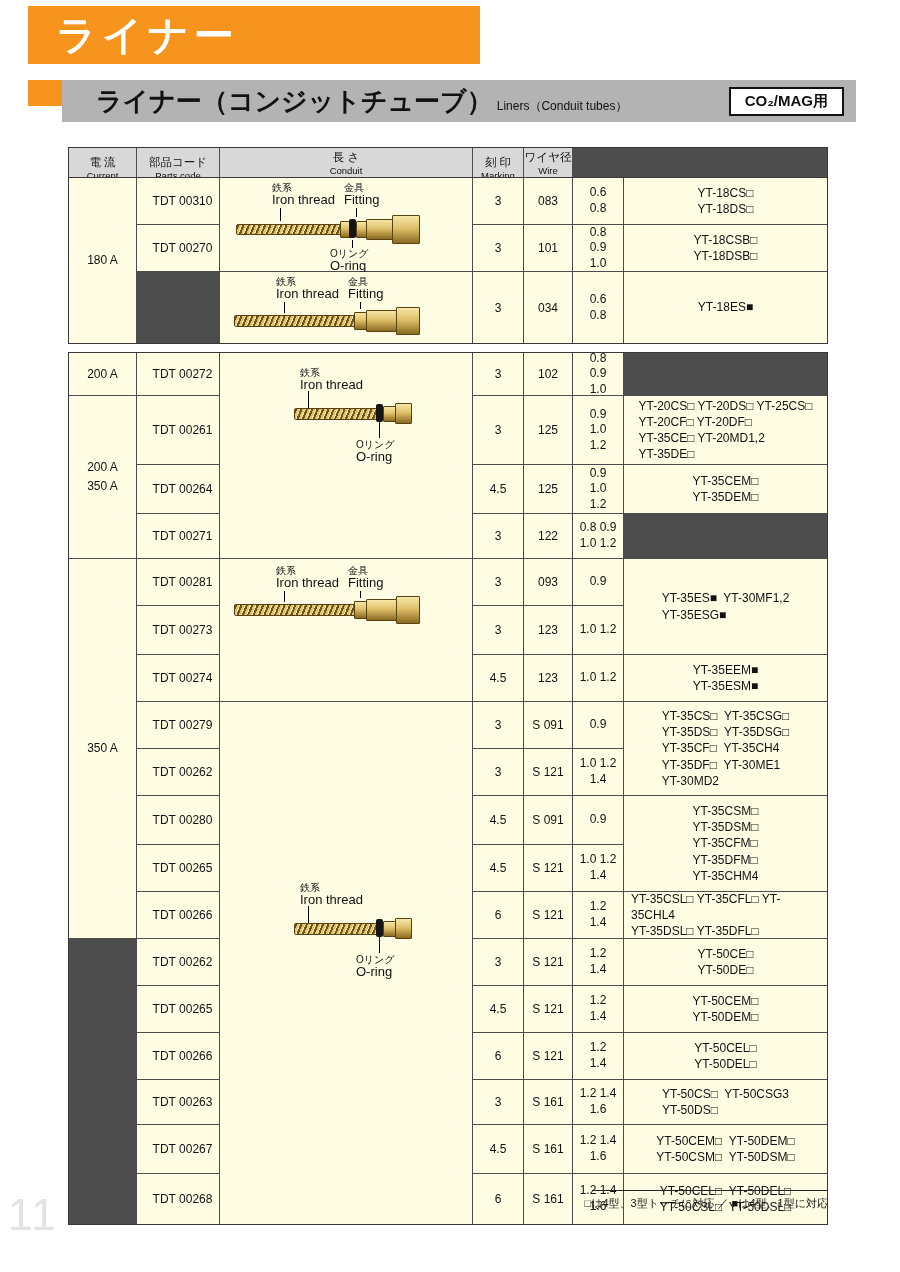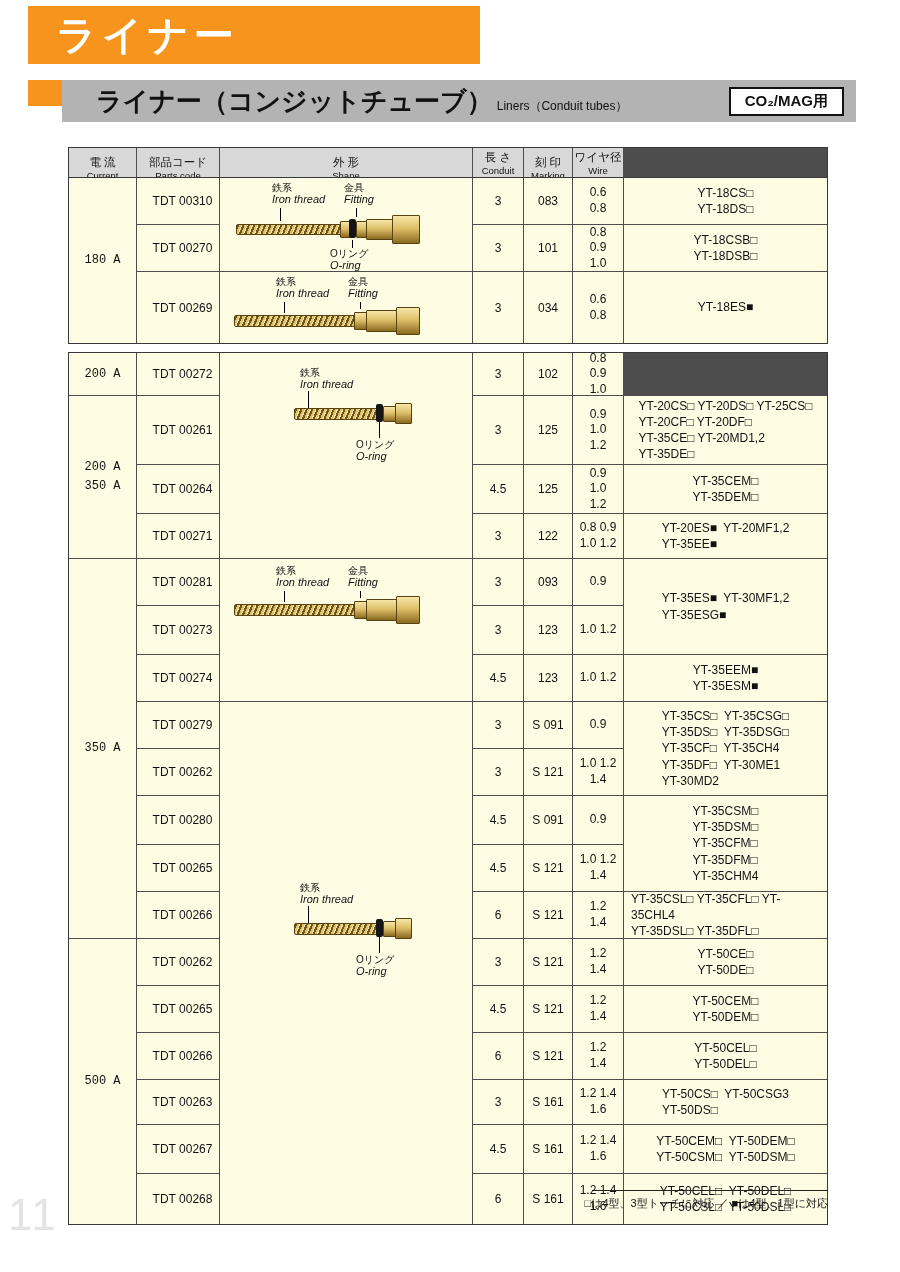--- a/index.html
+++ b/index.html
@@ -11,27 +11,27 @@
   .subtitle{font-size:26px;font-weight:bold;}
   .subtitle-en{font-size:12px;margin-left:4px;margin-top:10px;}
   .badge{position:absolute;right:12px;top:7px;background:#fff;border:2px solid #111;font-size:15px;font-weight:bold;padding:3px 14px;}
   .tbl{position:absolute;left:68px;width:760px;display:grid;grid-template-columns:67px 82px 252px 50px 48px 50px 1fr;gap:1px;background:#4d4d4d;border:1px solid #383838;box-sizing:border-box;}
   .tbl>div{background:#fffce4;display:flex;align-items:center;justify-content:center;font-size:12px;box-sizing:border-box;}
   .thead{top:124px;height:44px;margin-top:23px;}
   .thead>div{background:#d8d8d8;flex-direction:column;line-height:1.2;font-size:11.5px;}
   .thead .en{font-size:9.5px;}
   .grid-a{top:177px;grid-template-rows:46px 46px 71px;}
   .grid-b{top:352px;grid-template-rows:42px 68px 48px 44px 46px 48px 46px 46px 46px 48px 46px 46px 46px 46px 46px 44px 48px 50px;}
-  .cur{background:#fbe3d1;font-size:13px;white-space:pre-line;text-align:left;line-height:1.55;font-family:Liberation Mono, monospace;}
+  .cur{background:#fbe3d1;font-size:13px;white-space:pre-line;text-align:left;line-height:1.55;}
   .code{justify-content:flex-start;padding-left:9px;}
   .sh{background:#fff;position:relative;}
   .wr{white-space:pre-wrap;text-align:center;font-size:11px;line-height:1.3;}
   .t{justify-content:flex-start;padding:3px 7px;font-size:11px;line-height:1.35;white-space:pre-wrap;text-align:left;}
   .lbl{position:absolute;font-size:10px;line-height:1.12;white-space:nowrap;}
-  .lbl .en{font-size:11px;font-style:italic;}
+  .lbl .en{font-size:13px;}
   .ln{position:absolute;width:1px;background:#000;}
   .spr{position:absolute;background:repeating-linear-gradient(112deg,#6e5418 0 2px,#e0c26c 2px 4px,#f4e3a8 4px 5px);border:1px solid #584210;border-radius:2px;}
   .br{position:absolute;background:linear-gradient(180deg,#f6e6a8,#dfc06a 45%,#8a6a20);border:1px solid #584210;border-radius:1px;}
   .ring{position:absolute;background:#151515;border-radius:2px;}
   .cdraw{position:absolute;left:0;width:100%;height:110px;}
   .footrule{position:absolute;left:592px;top:1190px;width:236px;height:1px;background:#222;}
   .footnote{position:absolute;right:72px;top:1196px;font-size:11px;}
   .pagenum{position:absolute;left:8px;top:1190px;font-size:44px;font-weight:normal;color:#e3e3e3;letter-spacing:2px;}
 </style>
 </head>
@@ -52,44 +52,39 @@
   <div class="tbl thead">
     <div>
         <span>電 流</span>
         <span class="en">Current</span>
       </div>
     <div>
         <span>部品コード</span>
         <span class="en">Parts code</span>
       </div>
     <div>
-        <span>外 形</span>
-        <span class="en">Shape</span>
-      </div>
-    <div>
         <span>長 さ</span>
         <span class="en">Conduit</span>
         <span class="en">(m)</span>
       </div>
     <div>
         <span>刻 印</span>
         <span class="en">Marking</span>
       </div>
     <div>
         <span>ワイヤ径</span>
         <span class="en">Wire</span>
         <span class="en">(mm)</span>
       </div>
   </div>
 
   <div class="tbl grid-a">
     <div class="cur" style="grid-area:1/1/4/2">180 A</div>
     <div class="code" style="grid-area:1/2">TDT 00310</div>
     <div class="code" style="grid-area:2/2">TDT 00270</div>
-    <div class="code" style="grid-area:3/2">TDT 00269</div>
 
     <div class="sh" style="grid-area:1/3/3/4">
       <div class="lbl" style="left:52px;top:4px"><span>鉄系</span><br><span class="en">Iron thread</span></div>
       <div class="ln" style="left:60px;top:30px;height:13px"></div>
       <div class="lbl" style="left:124px;top:4px"><span>金具</span><br><span class="en">Fitting</span></div>
       <div class="ln" style="left:136px;top:30px;height:9px"></div>
       <div class="spr" style="left:16px;top:46px;width:104px;height:9px"></div>
       <div class="br" style="left:120px;top:43px;width:9px;height:15px"></div>
       <div class="ring" style="left:129px;top:41px;width:7px;height:19px"></div>
       <div class="br" style="left:136px;top:43px;width:10px;height:15px"></div>
@@ -128,21 +123,20 @@
     <div class="t" style="grid-area:2/7">YT-18CSB□
 YT-18DSB□</div>
     <div class="t" style="grid-area:3/7">YT-18ES■</div>
   </div>
 
   <div class="tbl grid-b">
     <div class="cur" style="grid-area:1/1/2/2">200 A</div>
     <div class="cur" style="grid-area:2/1/5/2">200 A
 350 A</div>
     <div class="cur" style="grid-area:5/1/13/2">350 A</div>
-    <div class="cur" style="grid-area:13/1/19/2">500 A</div>
 
     <div class="code" style="grid-area:1/2">TDT 00272</div>
     <div class="code" style="grid-area:2/2">TDT 00261</div>
     <div class="code" style="grid-area:3/2">TDT 00264</div>
     <div class="code" style="grid-area:4/2">TDT 00271</div>
     <div class="code" style="grid-area:5/2">TDT 00281</div>
     <div class="code" style="grid-area:6/2">TDT 00273</div>
     <div class="code" style="grid-area:7/2">TDT 00274</div>
     <div class="code" style="grid-area:8/2">TDT 00279</div>
     <div class="code" style="grid-area:9/2">TDT 00262</div>
@@ -265,22 +259,20 @@
 1.6</div>
     <div class="wr" style="grid-area:18/6">1.2 1.4
 1.6</div>
 
     <div class="t" style="grid-area:2/7">YT-20CS□ YT-20DS□ YT-25CS□
 YT-20CF□ YT-20DF□
 YT-35CE□ YT-20MD1,2
 YT-35DE□</div>
     <div class="t" style="grid-area:3/7">YT-35CEM□
 YT-35DEM□</div>
-    <div class="t" style="grid-area:4/7">YT-20ES■  YT-20MF1,2
-YT-35EE■</div>
     <div class="t" style="grid-area:5/7/7/8">YT-35ES■  YT-30MF1,2
 YT-35ESG■</div>
     <div class="t" style="grid-area:7/7">YT-35EEM■
 YT-35ESM■</div>
     <div class="t" style="grid-area:8/7/10/8">YT-35CS□  YT-35CSG□
 YT-35DS□  YT-35DSG□
 YT-35CF□  YT-35CH4
 YT-35DF□  YT-30ME1
 YT-30MD2</div>
     <div class="t" style="grid-area:10/7/12/8">YT-35CSM□

